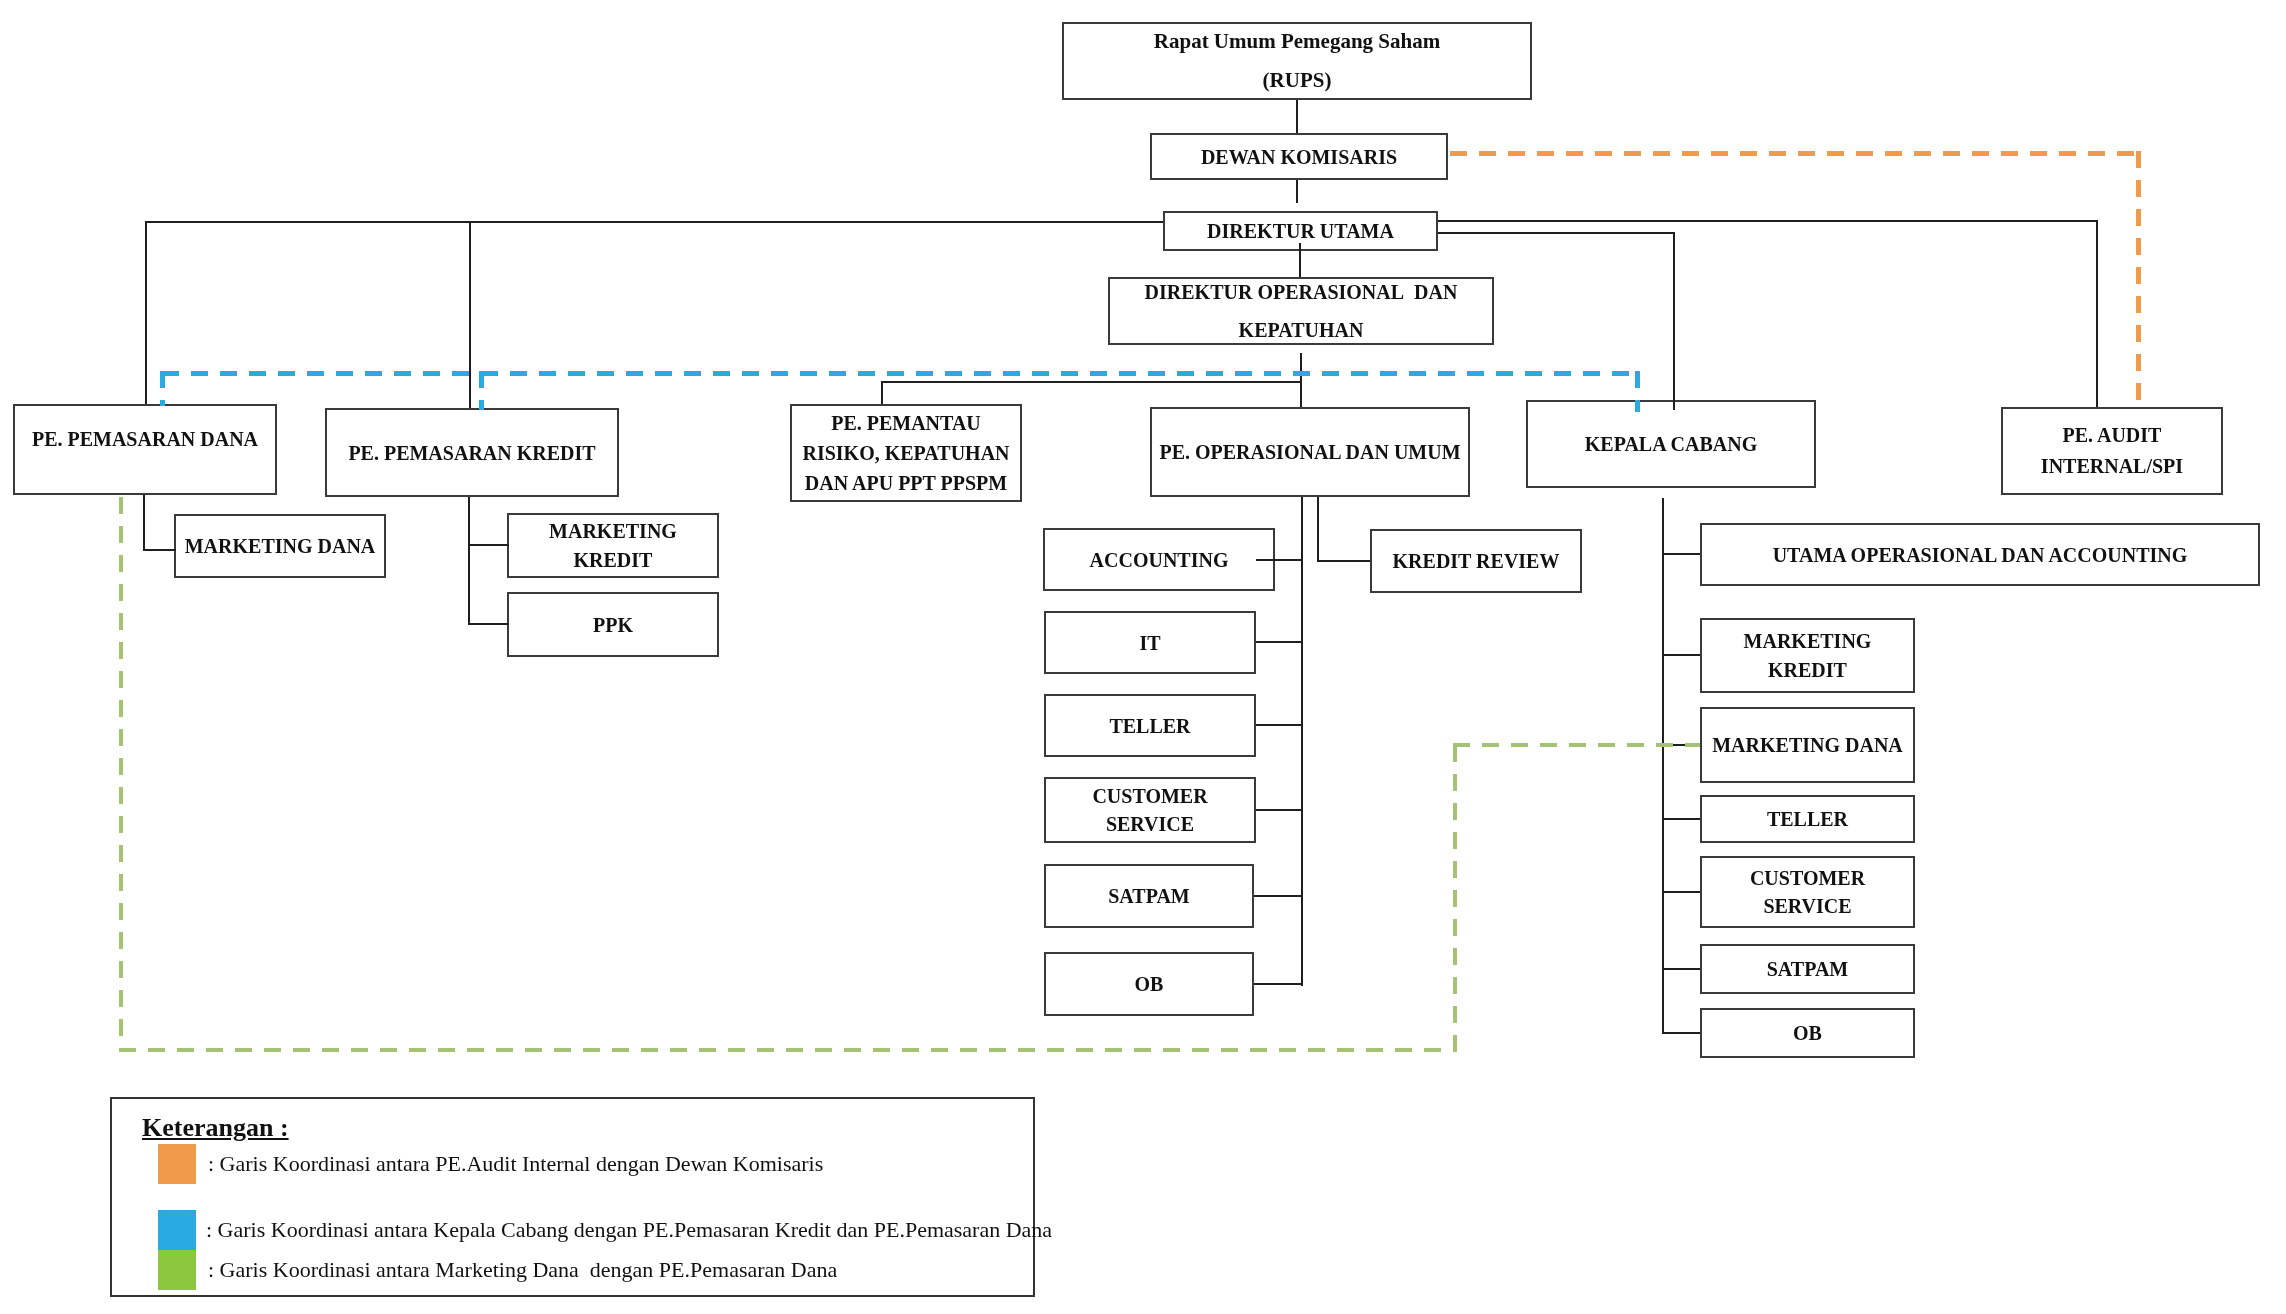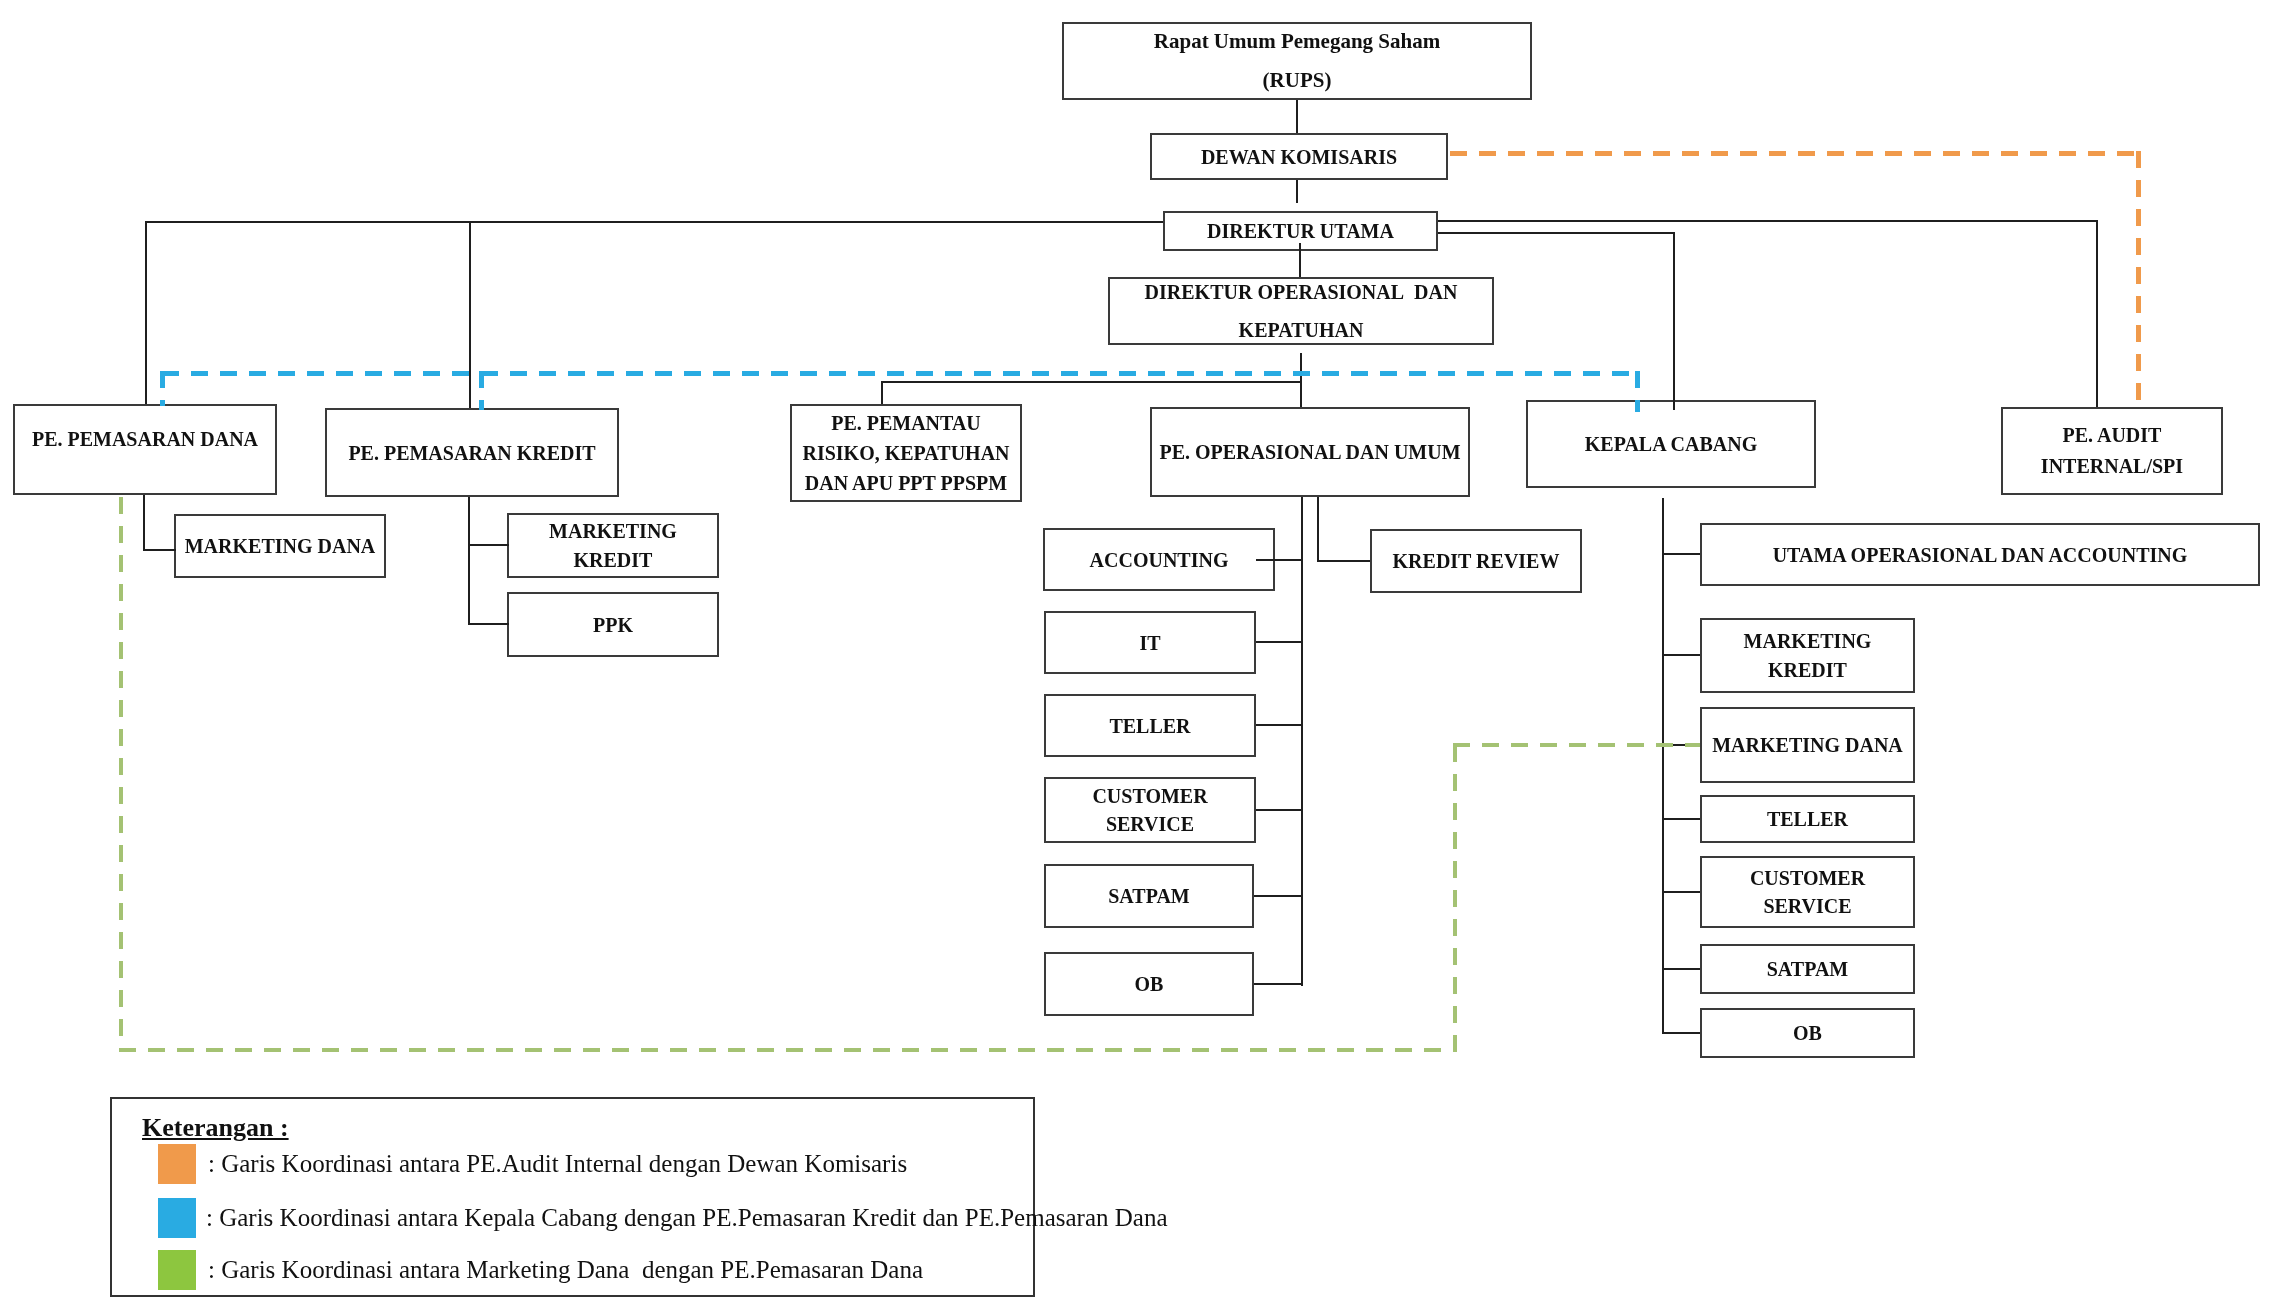--- a/index.html
+++ b/index.html
@@ -14,21 +14,21 @@
   .dash-v{position:absolute;width:5px;
           background:repeating-linear-gradient(180deg,var(--c) 0 17px,transparent 17px 29px);}
   .o{--c:var(--orange);} .b{--c:var(--blue);} .g{--c:var(--greenline);}
   .legend{position:absolute;left:110px;top:1097px;width:925px;height:200px;
           border:2px solid #333;box-sizing:border-box;background:#fff;}
   .legend-title{position:absolute;left:30px;top:14px;font-weight:bold;font-size:26px;
                 text-decoration:underline;}
   .legend-row{position:absolute;left:46px;display:flex;align-items:center;gap:12px;height:40px;}
   .sw{width:38px;height:40px;flex:0 0 auto;}
   .sw-orange{background:var(--orange);} .sw-blue{background:var(--blue);} .sw-green{background:var(--green);}
-  .legend-text{font-size:25px;white-space:pre;}
+  .legend-text{font-size:22px;white-space:pre;}
 </style>
 </head>
 <body>
 
 <div class="canvas">
 
   <div class="node" style="left:1062px;top:22px;width:470px;height:78px;font-size:21px;line-height:1.85;"><span>Rapat Umum Pemegang Saham
 (RUPS)</span></div>
 
   <div class="node" style="left:1150px;top:133px;width:298px;height:47px;"><span>DEWAN KOMISARIS</span></div>
@@ -148,21 +148,21 @@
   <div class="dash-h g" style="left:119px;top:1048px;width:1338px;height:4px;"></div>
   <div class="dash-v g" style="left:1453px;top:745px;height:307px;width:4px;"></div>
   <div class="dash-h g" style="left:1453px;top:743px;width:247px;height:4px;"></div>
 
   <div class="legend">
     <div class="legend-title">Keterangan :</div>
     <div class="legend-row" style="top:45px;">
       <div class="sw sw-orange"></div>
       <div class="legend-text">: Garis Koordinasi antara PE.Audit Internal dengan Dewan Komisaris</div>
     </div>
-    <div class="legend-row" style="top:99px;gap:10px;">
+    <div class="legend-row" style="top:111px;gap:10px;">
       <div class="sw sw-blue"></div>
       <div class="legend-text">: Garis Koordinasi antara Kepala Cabang dengan PE.Pemasaran Kredit dan PE.Pemasaran Dana</div>
     </div>
     <div class="legend-row" style="top:151px;">
       <div class="sw sw-green"></div>
       <div class="legend-text">: Garis Koordinasi antara Marketing Dana&nbsp; dengan PE.Pemasaran Dana</div>
     </div>
   </div>
 
 </div>

